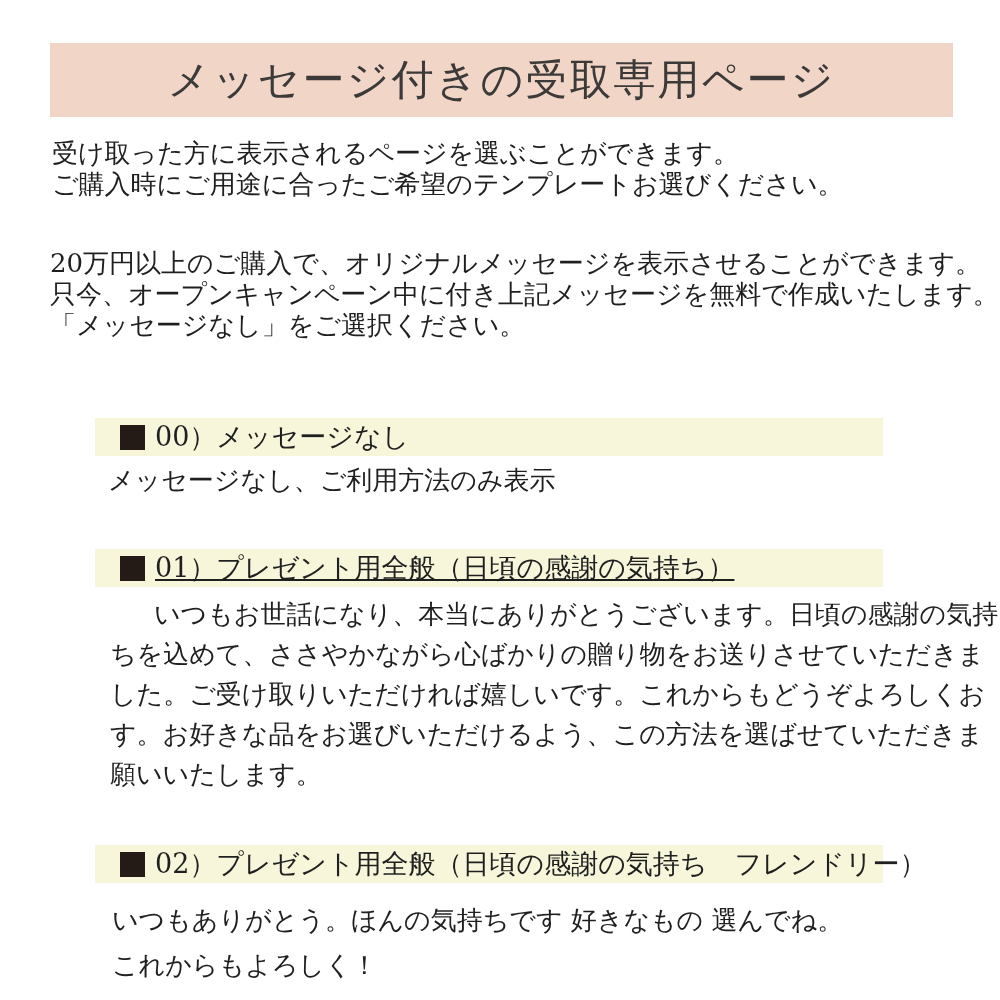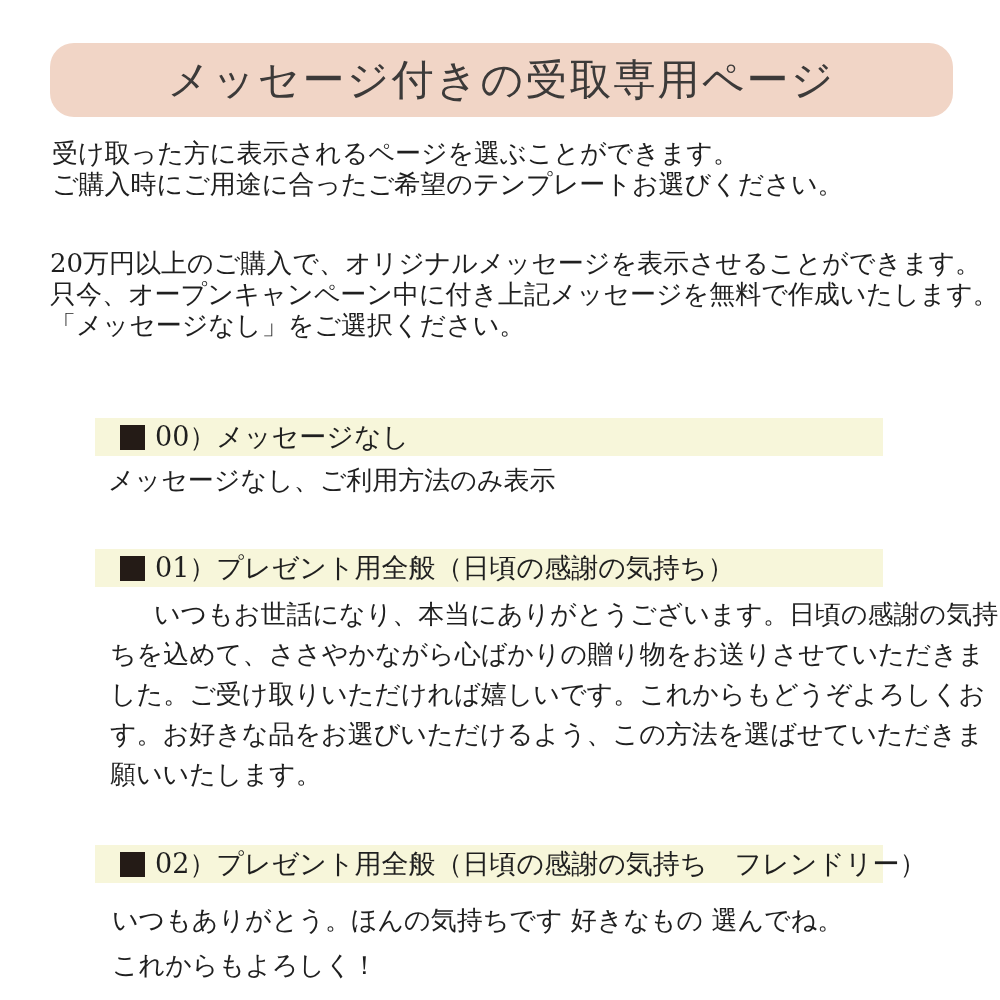--- a/index.html
+++ b/index.html
@@ -9,21 +9,21 @@
     background:#ffffff;
     font-family:"DejaVu Serif","Liberation Serif",serif;
     color:#222222;
     overflow:hidden;
   }
   .abs{position:absolute;}
   
   #banner{
     left:50px;top:43px;width:903px;height:74px;
     background:#f1d5c6;
-    display:flex;align-items:center;justify-content:center;border-radius:24px;
+    display:flex;align-items:center;justify-content:center;
   }
   #banner .title{
     font-size:42px;
     letter-spacing:2px;
     color:#3c3a39;
     white-space:nowrap;
   }
   
   .para{font-size:26px;line-height:31px;white-space:nowrap;color:#1f1f1f;}
   #para-intro{left:52px;top:138px;}
@@ -31,21 +31,21 @@
   
   .bar{
     left:95px;width:788px;height:38px;
     background:#f7f6da;
     display:flex;align-items:center;
     padding-left:25px;box-sizing:border-box;
     font-size:27px;color:#1f1f1f;
     white-space:nowrap;
   }
   #bar-00{top:418px;}
-  #bar-01{top:549px;}
+  #bar-01{top:549px;text-decoration:underline;}
   #bar-02{top:845px;}
   .sq{
     width:25px;height:25px;
     background:#241b16;
     display:inline-block;
     margin-right:10px;
     flex:none;
   }
   
   .secbody{font-size:26px;white-space:nowrap;color:#1f1f1f;}

